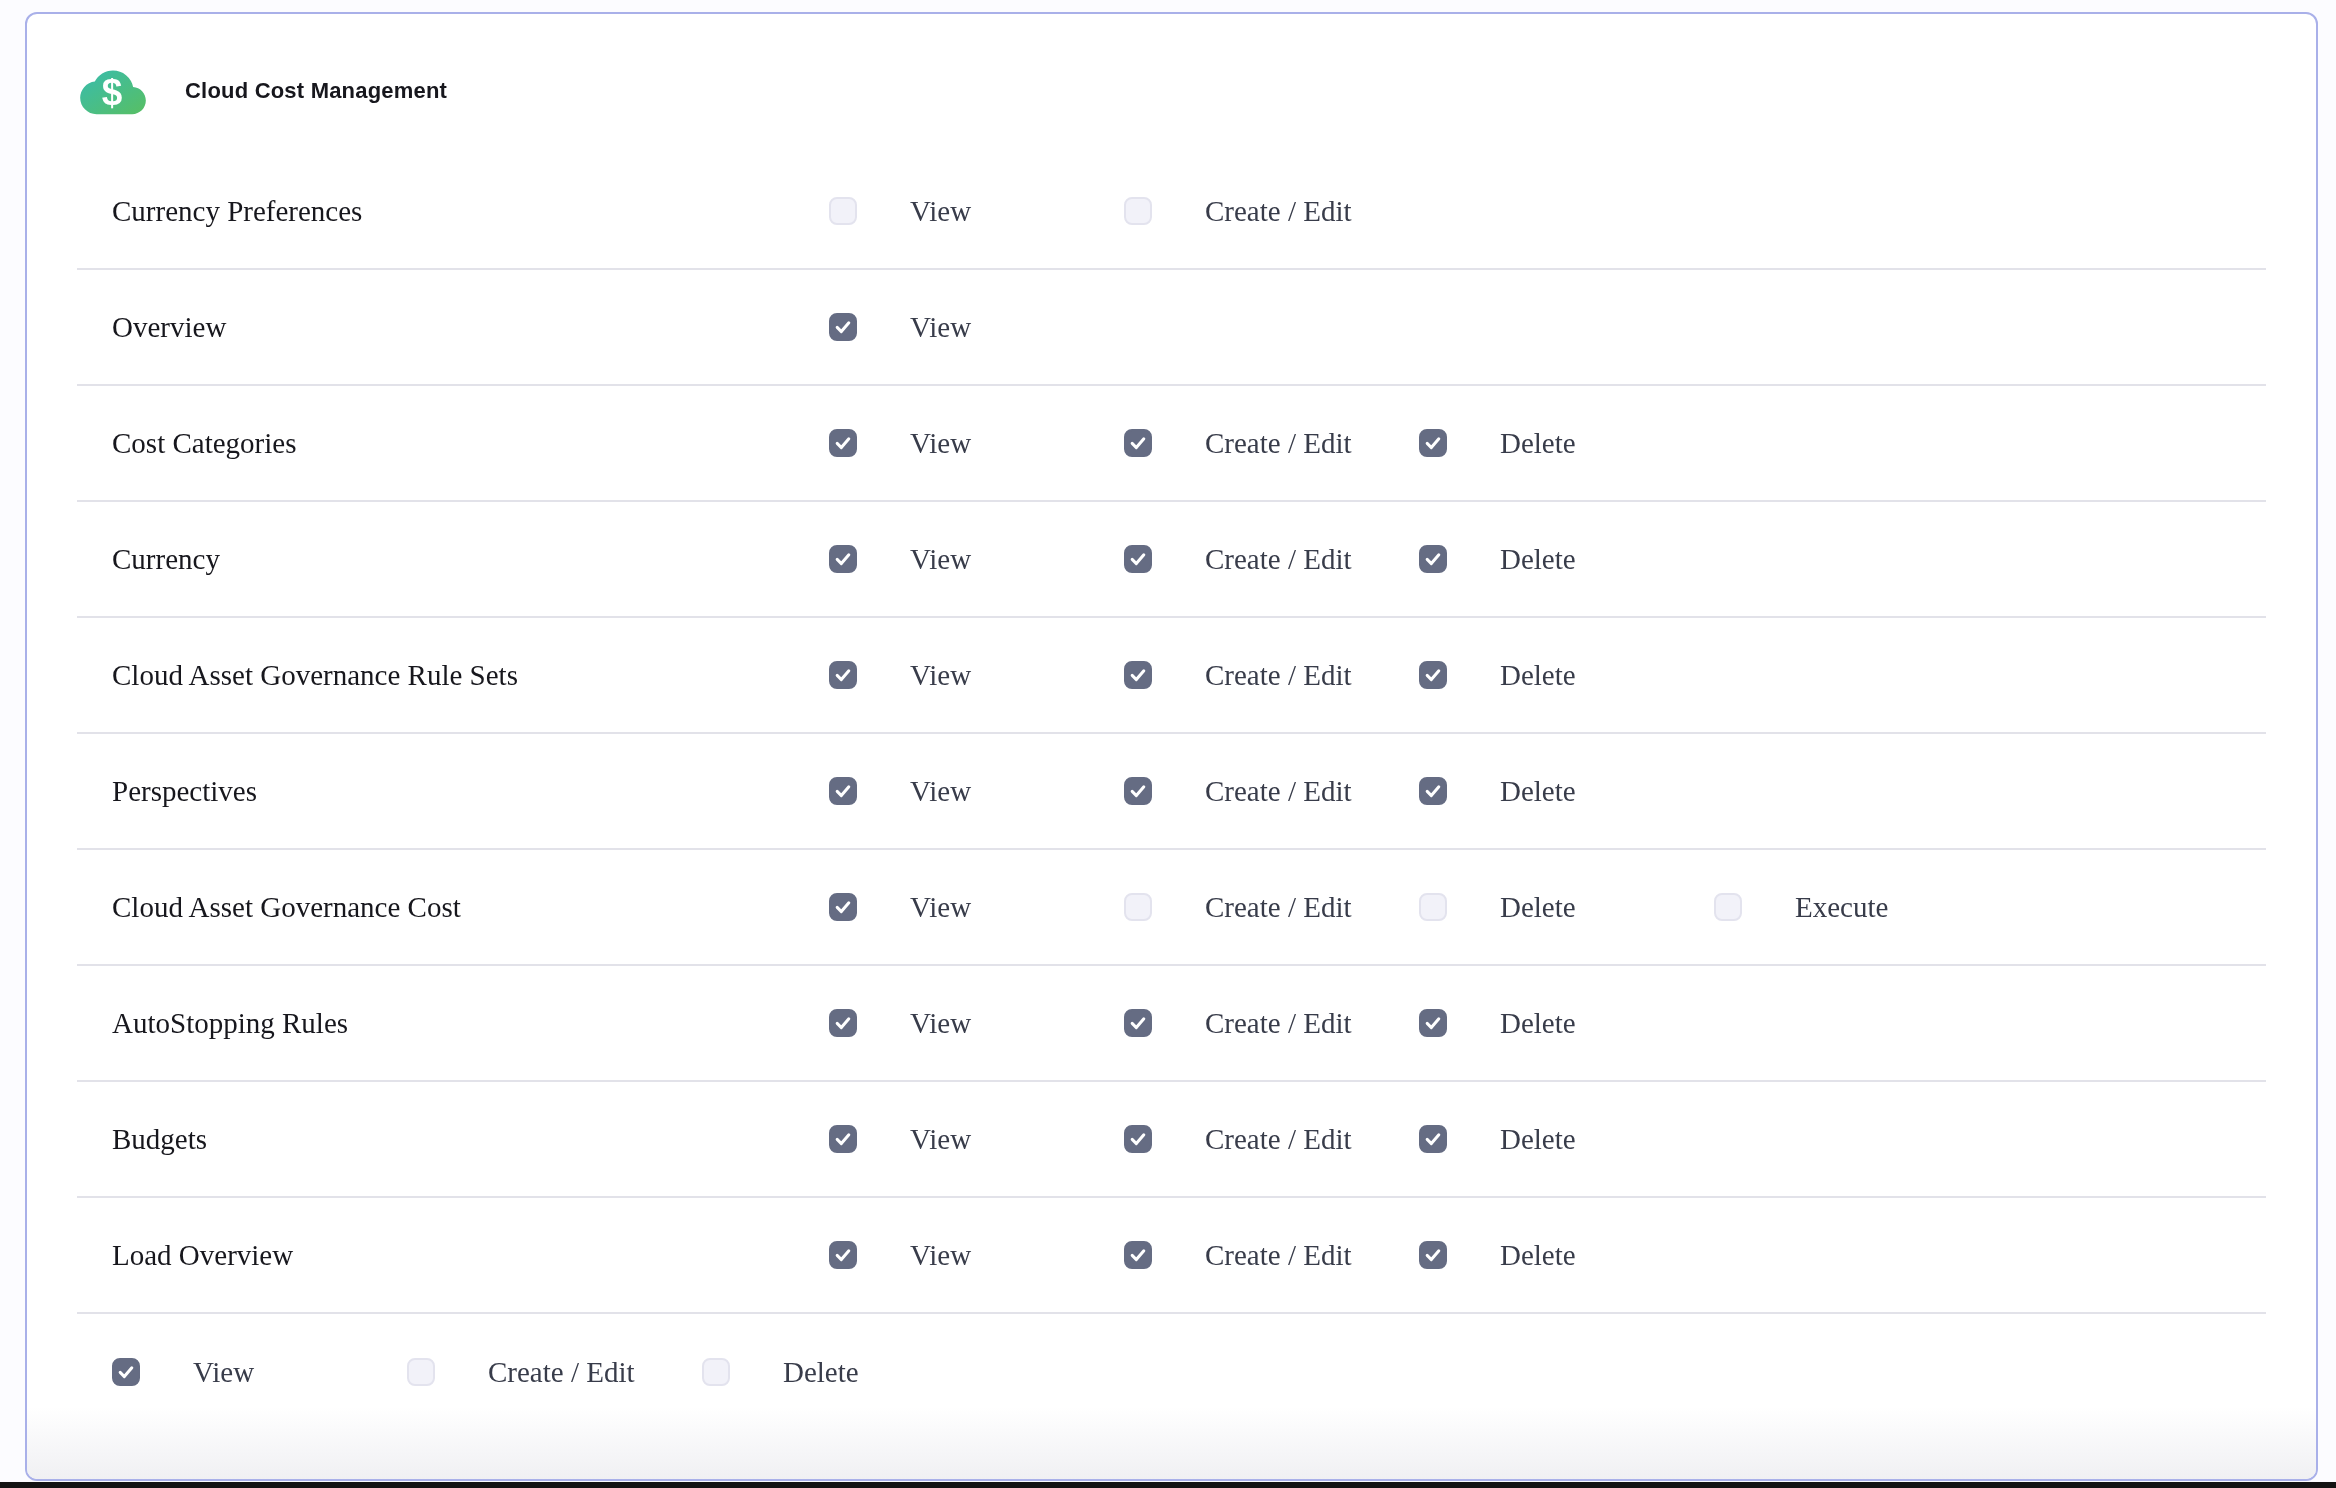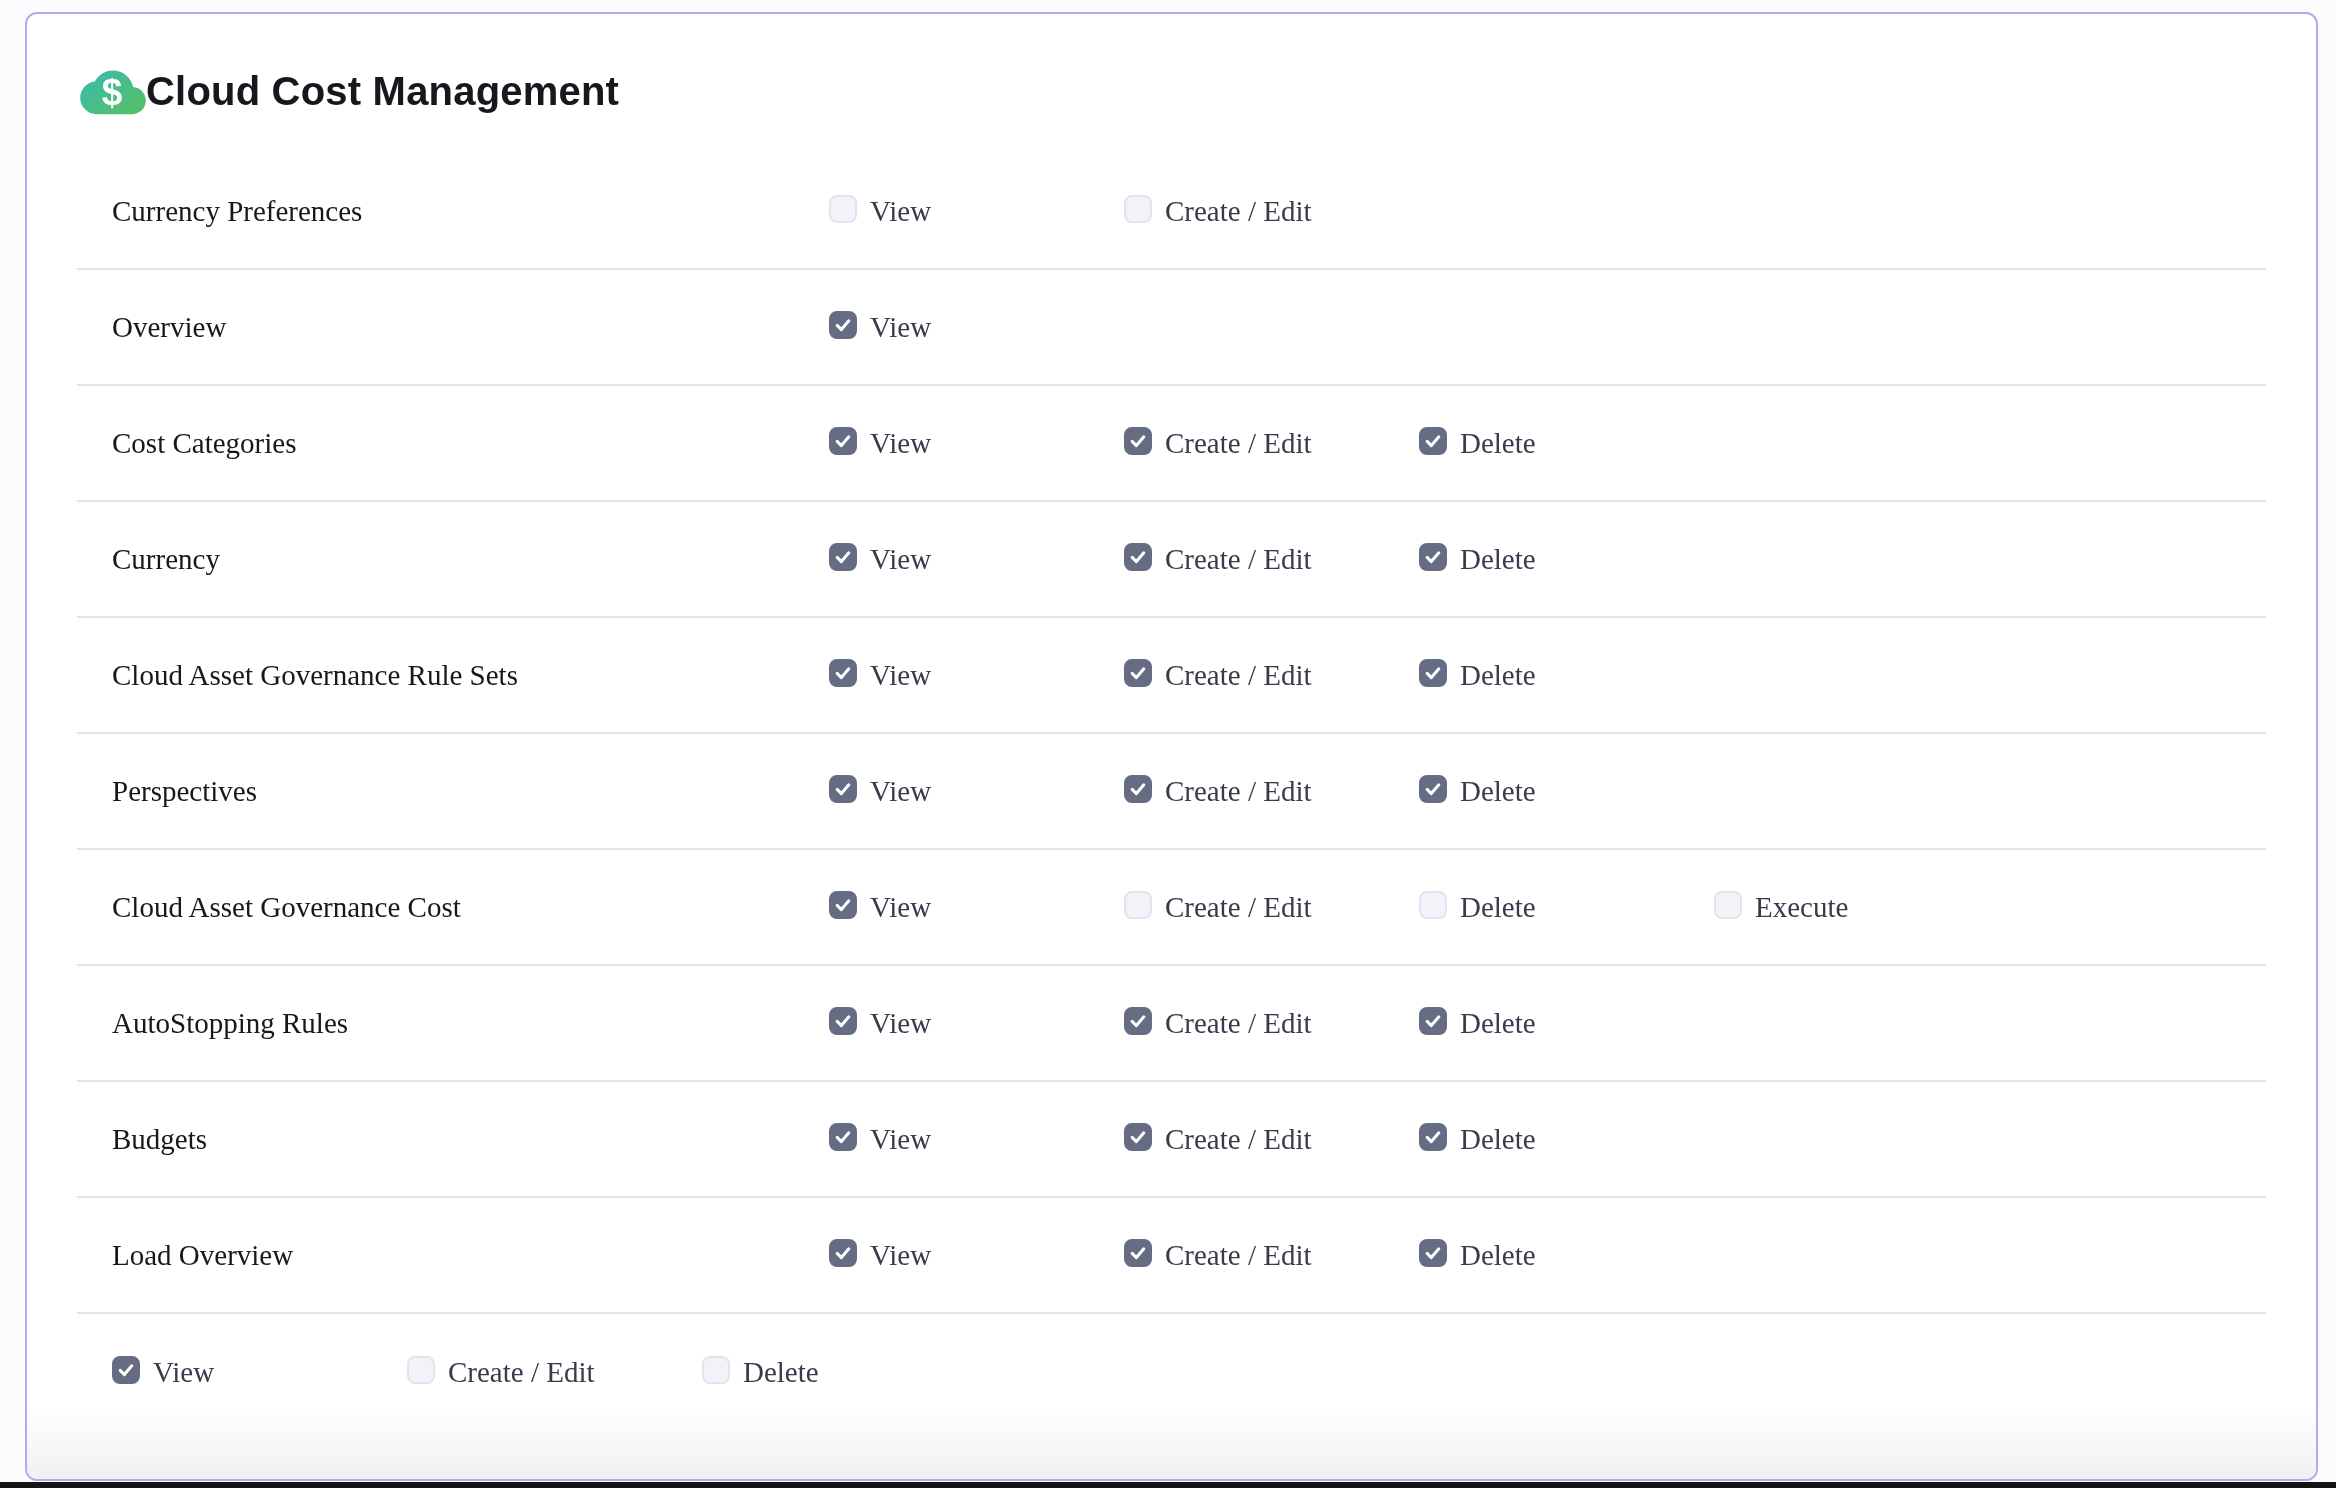--- a/index.html
+++ b/index.html
@@ -51,21 +51,22 @@
     align-items: center;
     margin: 51px 0 0 53px;
     height: 52px;
   }
   .module-icon {
     width: 66px;
     height: 52px;
     flex: 0 0 auto;
   }
   .module-title {
-    font-size: 40px;
+    margin-left: 39px;
+    font-size: 22px;
     font-weight: 700;
     color: var(--resource-text);
     letter-spacing: 0.2px;
   }
   .permissions-list {
     margin-top: 37px;
     font-family: Liberation Serif, serif;
   }
   .perm-row {
     margin: 0 50px;
@@ -80,21 +81,22 @@
     width: 717px;
     flex: 0 0 auto;
     font-size: 29px;
     color: var(--resource-text);
   }
   .slots { display: flex; align-items: center; }
   .perm {
     width: 295px;
     flex: 0 0 auto;
     display: flex;
-    align-items: flex-start;
+    align-items: center;
+    gap: 40px;
   }
   .checkbox {
     width: 28px;
     height: 28px;
     border-radius: 8px;
     background: var(--cb-unchecked-bg);
     border: 2px solid var(--cb-unchecked-border);
     display: flex;
     align-items: center;
     justify-content: center;

